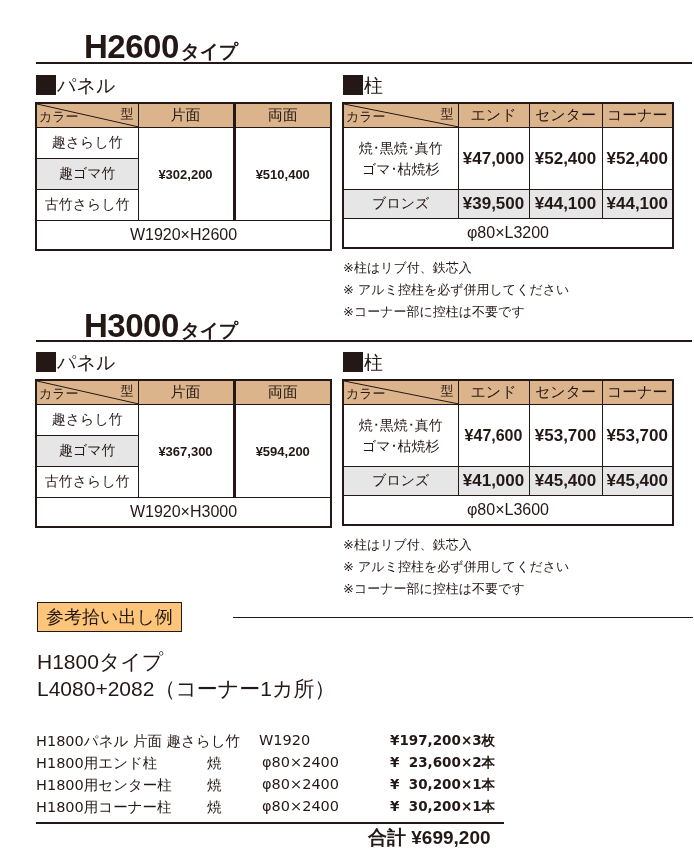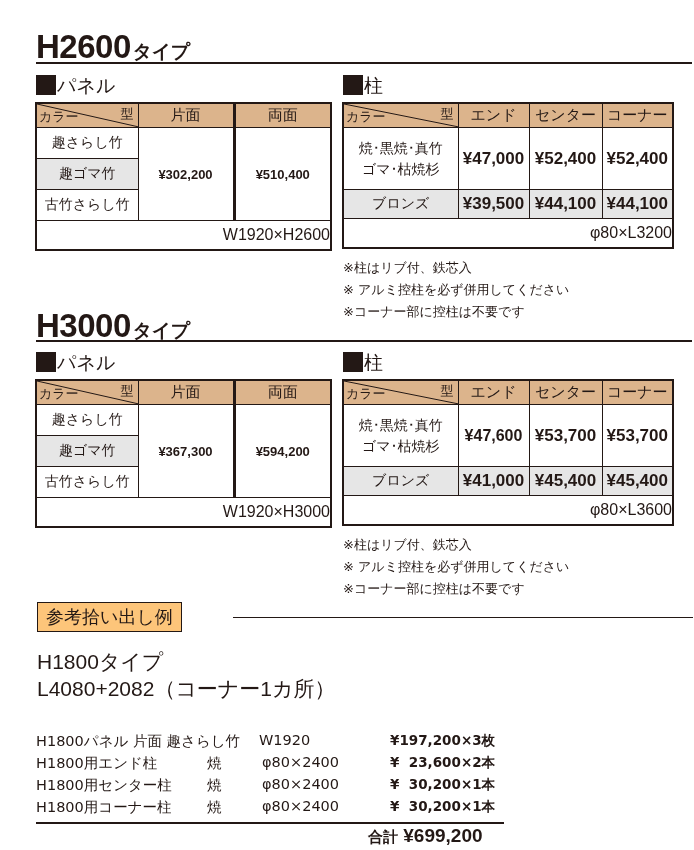--- a/index.html
+++ b/index.html
@@ -1,34 +1,34 @@
 <!DOCTYPE html>
 <html><head>
 <meta charset="utf-8">
 <style>
   html, body { margin:0; padding:0; background:#ffffff; }
   body { width:694px; height:850px; position:relative; overflow:hidden;
          font-family:"DejaVu Sans", "Liberation Sans", sans-serif; color:#231815; }
   .abs { position:absolute; }
-  .title { font-family:"Liberation Sans", sans-serif; font-weight:bold; font-size:33px; letter-spacing:-0.5px; line-height:1; }
+  .title { font-family:"Liberation Sans", sans-serif; font-weight:bold; font-size:33px; letter-spacing:-0.5px; line-height:1;margin-left:48px; }
   .title .suffix { font-size:19px; font-weight:bold; margin-left:2px; }
   .rule { height:1.5px; background:#231815; }
   .sec-head { font-size:19px; line-height:1; display:flex; align-items:center; }
   .sq { width:20px; height:20px; background:#231815; margin-right:1px; display:inline-block; }
   table { border-collapse:collapse; position:absolute; table-layout:fixed; }
   td { border:1px solid #231815; padding:0; text-align:center; vertical-align:middle; }
   .hdr td { background:#dcb48c; height:23px; font-size:15px; }
   .corner { position:relative; text-align:left; }
   .corner svg { position:absolute; left:0; top:0; }
   .corner .c-color { position:absolute; left:2px; bottom:1px; font-size:13px; }
   .corner .c-type { position:absolute; right:4px; top:1px; font-size:13px; }
   .color-cell { font-size:14px; height:30px; }
   .gray { background:#e6e6e6; }
   .price { font-family:"Liberation Sans", sans-serif; font-weight:bold; font-size:13px; }
-  .size { font-family:"Liberation Sans", sans-serif; font-size:16px; height:28px;text-align:right; }
+  .size { font-family:"Liberation Sans", sans-serif; font-size:16px; height:28px; }
   .thick-l { border-left:3px solid #231815; }
   .notes { font-size:13px; line-height:22px; }
   .ref-box { background:#fdc57a; border:1.5px solid #231815; font-size:18px; padding:2px 8px; }
   .ex-head { font-family:"Liberation Sans", sans-serif; font-size:21px; line-height:27px; }
   .lines { font-size:14.5px; }
   .line { position:absolute; white-space:pre; }
   .total { font-size:19px; font-weight:bold; font-family:"Liberation Sans", sans-serif; }
 </style>
 </head>
 <body>
@@ -249,15 +249,15 @@
   <div class="line" style="left:390px;top:44px;font-size:13.5px;font-weight:bold;">¥  30,200×1本</div>
 
   <div class="line" style="left:36px;top:66px;">H1800用コーナー柱</div>
   <div class="line" style="left:207px;top:66px;">焼</div>
   <div class="line" style="left:262px;top:66px;">φ80×2400</div>
   <div class="line" style="left:390px;top:66px;font-size:13.5px;font-weight:bold;">¥  30,200×1本</div>
 </div>
 
 <div class="abs rule" style="left:36px;top:822px;width:468px;height:2px;"></div>
 <div class="abs total" style="left:368px;top:825px;">
-  <span style="font-size:15px;">合計</span>
+  <span style="font-size:19px;">合計</span>
   <span>¥699,200</span>
 </div>
 
 </body></html>

